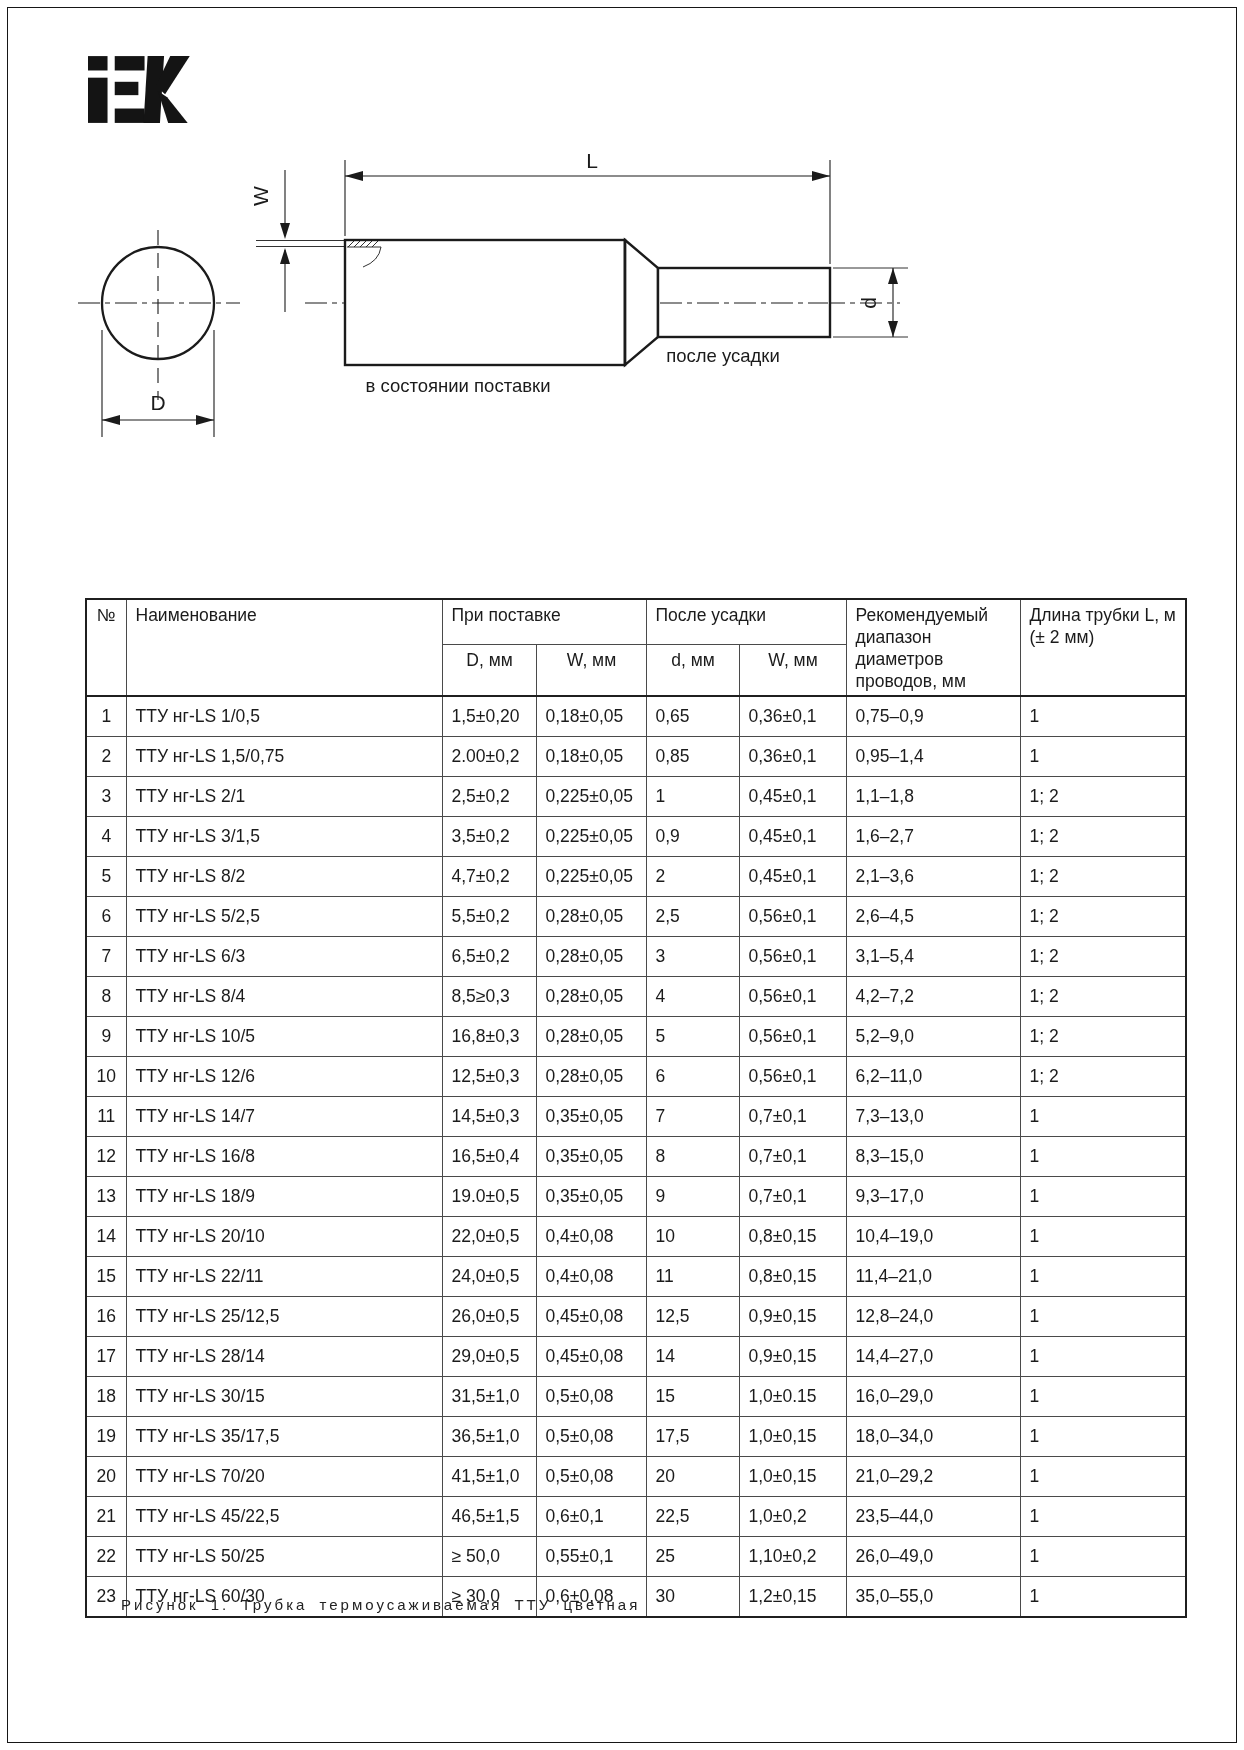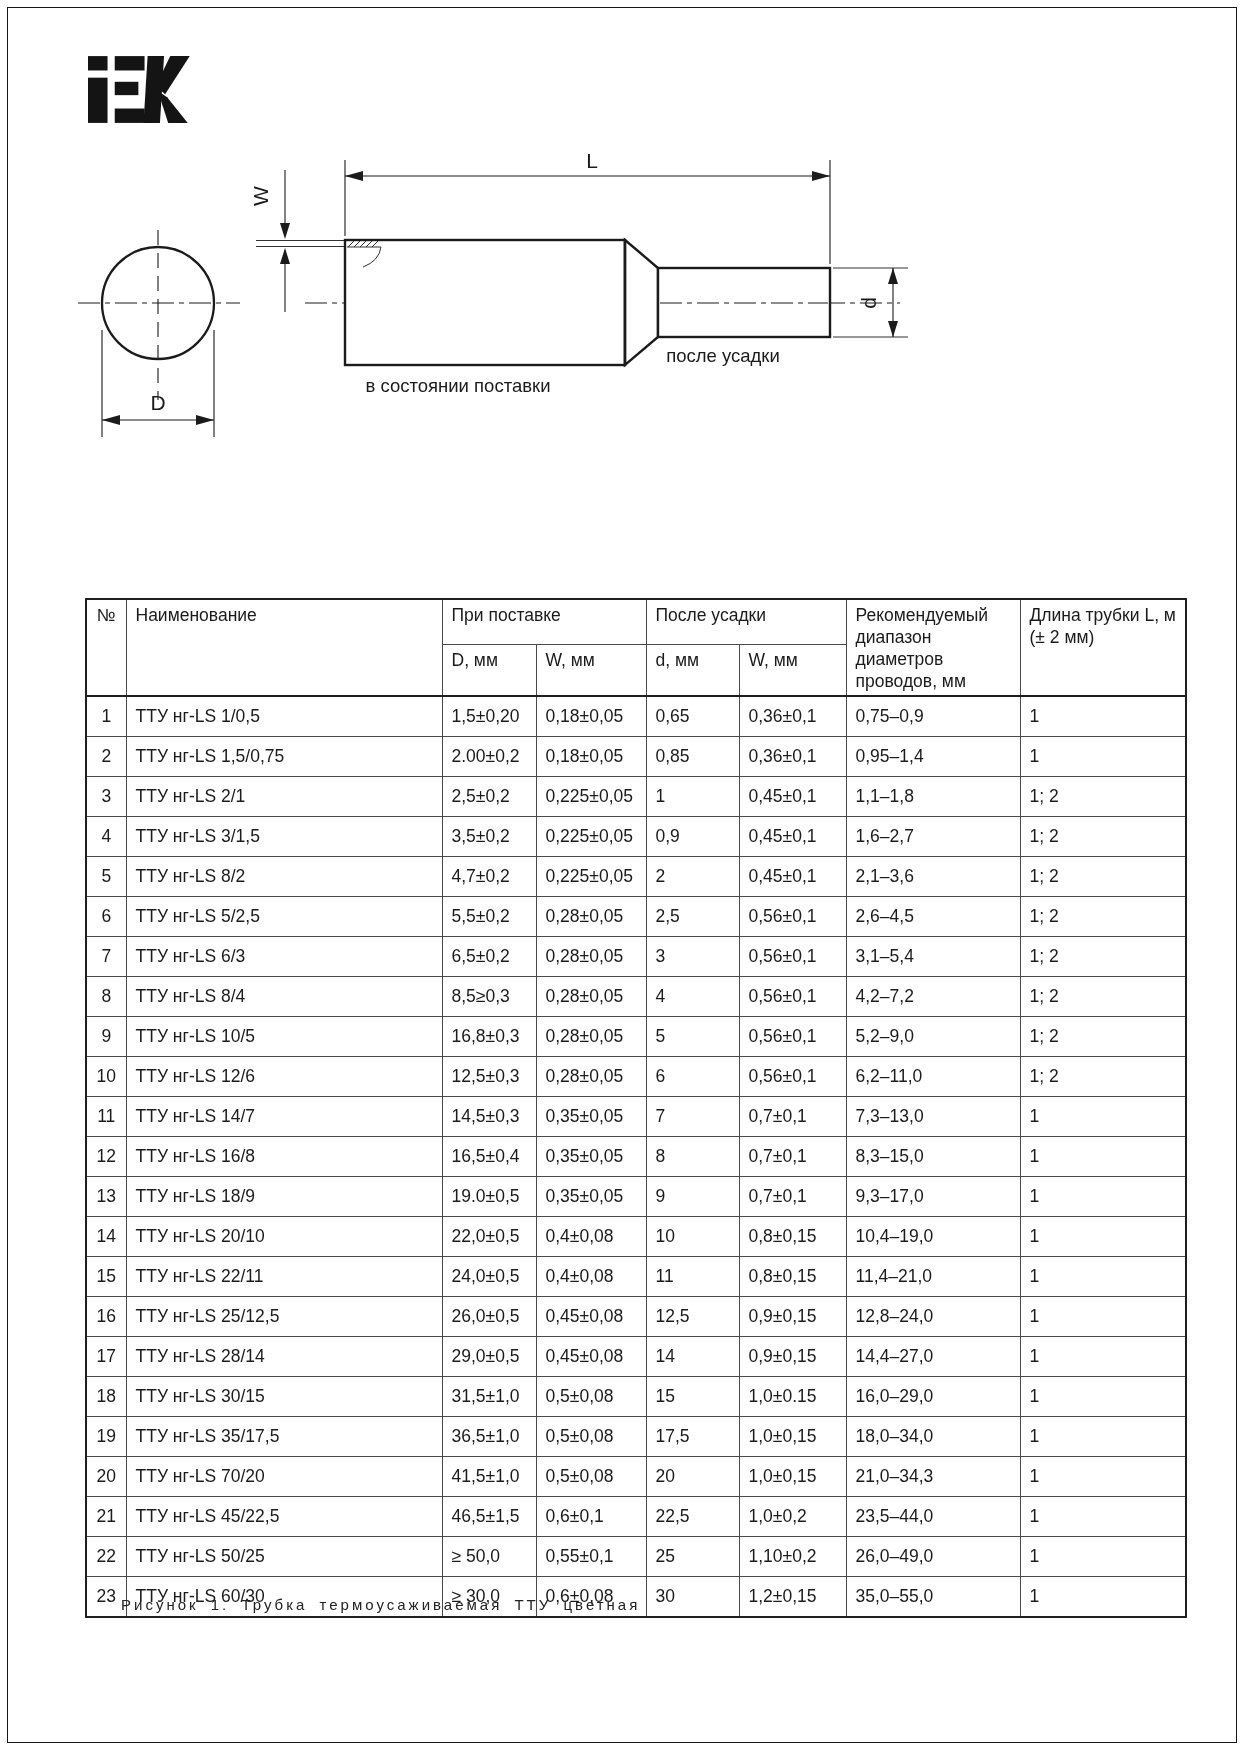--- a/index.html
+++ b/index.html
@@ -32,21 +32,21 @@
   }
   .spec-table { border:2px solid #1f1f1f; }
   .spec-table thead th {
     text-align:left; vertical-align:top;
     padding:5px 8px 2px 9px;
     line-height:1.25;
     font-size:17.5px;
   }
   .spec-table thead { border-bottom:2px solid #1f1f1f; }
   .spec-table thead tr.h1 th { height:34px; }
-  .spec-table thead tr.h2 th { height:40px; }
+  .spec-table thead tr.h2 th { height:40px;text-align:center; }
   .spec-table td {
     height:37px;
     padding:1px 6px 1px 9px;
     vertical-align:middle;
     white-space:nowrap;
   }
   .spec-table td.c-num, .spec-table th.c-num { text-align:center; padding-left:2px; padding-right:2px; }
 
   .figure-caption {
     position:absolute; left:85px; top:1596px;
@@ -363,21 +363,21 @@
         <td>18,0–34,0</td>
         <td>1</td>
       </tr>
       <tr>
         <td class="c-num">20</td>
         <td>ТТУ нг-LS 70/20</td>
         <td>41,5±1,0</td>
         <td>0,5±0,08</td>
         <td>20</td>
         <td>1,0±0,15</td>
-        <td>21,0–34,3</td>
+        <td>21,0–29,2</td>
         <td>1</td>
       </tr>
       <tr>
         <td class="c-num">21</td>
         <td>ТТУ нг-LS 45/22,5</td>
         <td>46,5±1,5</td>
         <td>0,6±0,1</td>
         <td>22,5</td>
         <td>1,0±0,2</td>
         <td>23,5–44,0</td>

